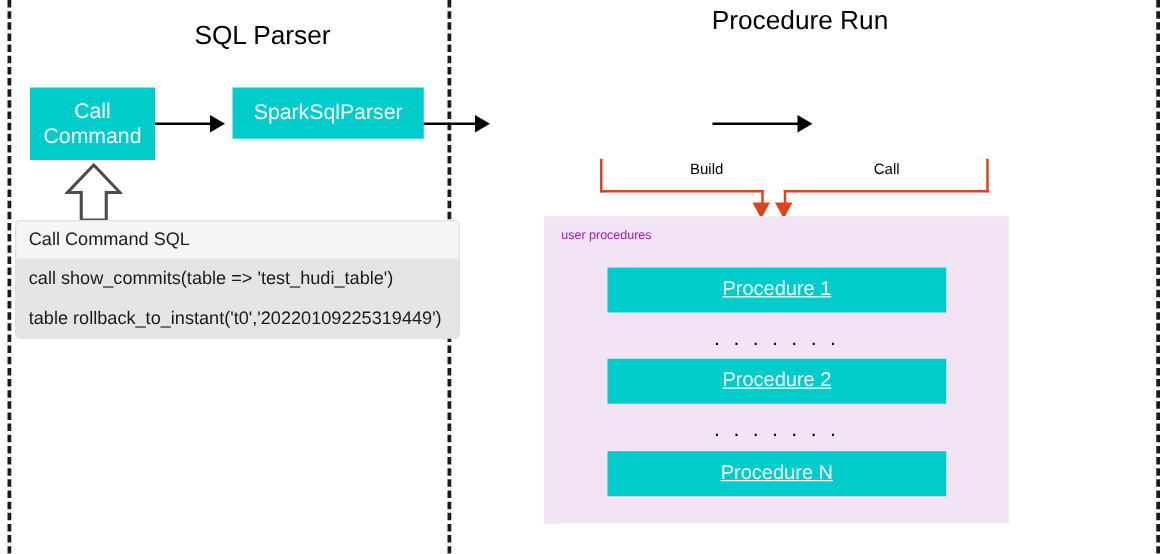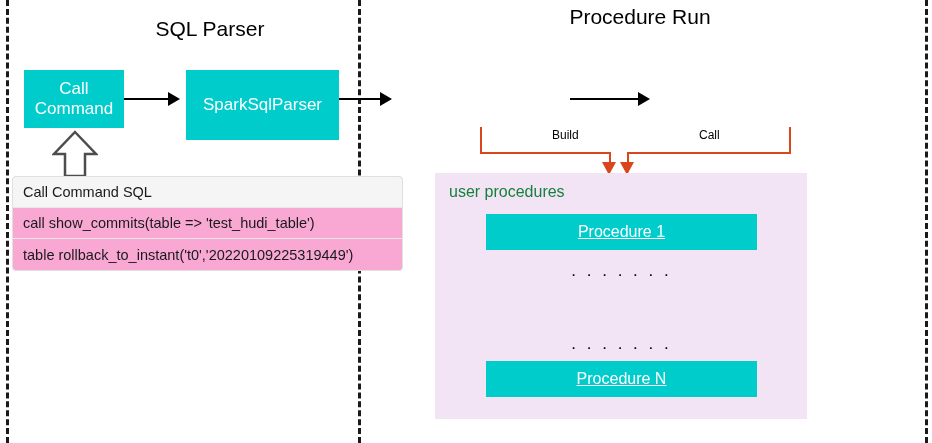--- a/index.html
+++ b/index.html
@@ -49,21 +49,21 @@
     display: flex;
     align-items: center;
     justify-content: center;
     text-align: center;
     font-size: 17px;
     line-height: 1.18;
     box-sizing: border-box;
     padding: 0 4px;
   }
   #box-call-command  { left: 24px;  top: 70px; width: 100px; height: 58px; }
-  #box-spark-parser  { left: 186px; top: 70px; width: 153px; height: 70px; }
+  #box-spark-parser  { left: 186px; top: 70px; width: 153px; height: 41px; }
   #box-hoodie-proc   { left: 394px; top: 71px; width: 176px; height: 56px; }
   #box-call-proc-cmd { left: 654px; top: 71px; width: 264px; height: 56px; font-size: 16.5px;}
 
   
   .black-line {
     position: absolute;
     height: 0;
     border-top: 2.5px solid #000000;
   }
   .black-head {
@@ -88,25 +88,25 @@
     top: 130px;
     width: 46px;
     height: 48px;
   }
 
   
   #sql-table {
     position: absolute;
     left: 12px;
     top: 176px;
-    width: 391px;
+    width: 356px;
     border: 1px solid #e0e0e0;
     border-radius: 4px;
     box-sizing: border-box;
-    background: #f9a8d4;
+    background: #e5e5e5;
     overflow: hidden;
   }
   .sql-row {
     box-sizing: border-box;
     padding: 6px 10px;
     font-size: 14.5px;
     color: #1a1a1a;
     white-space: nowrap;
     border-bottom: 1px solid #e8e8e8;
     height: 31px;
@@ -162,22 +162,22 @@
     left: 435px;
     top: 173px;
     width: 372px;
     height: 246px;
     background: #F2E4F4;
   }
   #proc-panel-label {
     position: absolute;
     left: 14px;
     top: 10px;
-    font-size: 16px;
-    color: #15803d;
+    font-size: 10px;
+    color: #a21caf;
     white-space: nowrap;
   }
   .proc-box {
     position: absolute;
     left: 51px;
     width: 271px;
     height: 36px;
     background: #00CCCC;
     color: #ffffff;
     font-size: 16px;
@@ -258,19 +258,20 @@
   <div class="orange-head" id="ohead-call"></div>
   <div class="orange-label" id="label-call">Call</div>
 
   <div id="proc-panel">
     <div id="proc-panel-label">user procedures</div>
 
     <div class="proc-box" id="proc-1">Procedure 1</div>
 
     <div class="proc-dots" id="dots-1">. . . . . . .</div>
 
+    <div class="proc-box" id="proc-2">Procedure 2</div>
 
     <div class="proc-dots" id="dots-2">. . . . . . .</div>
 
     <div class="proc-box" id="proc-3">Procedure N</div>
   </div>
 
 </div>
 
 </body></html>

